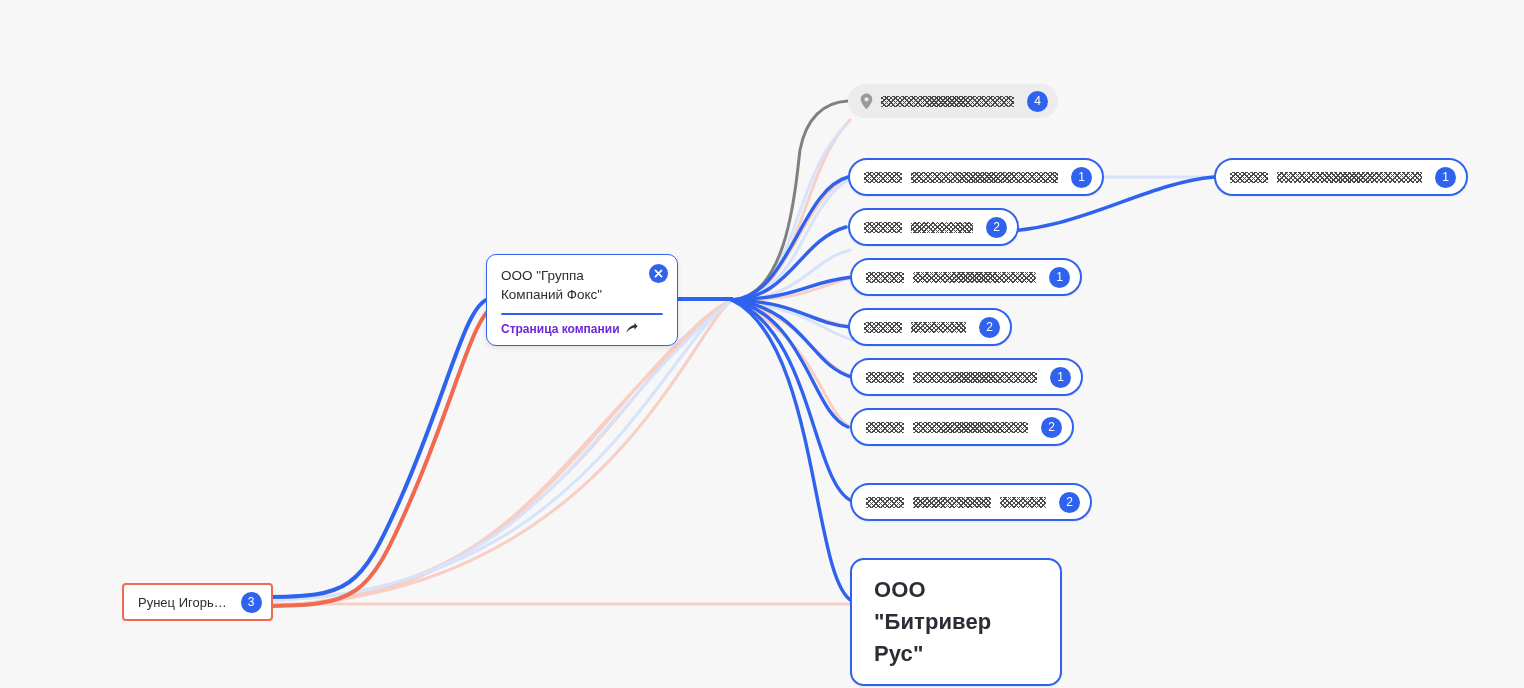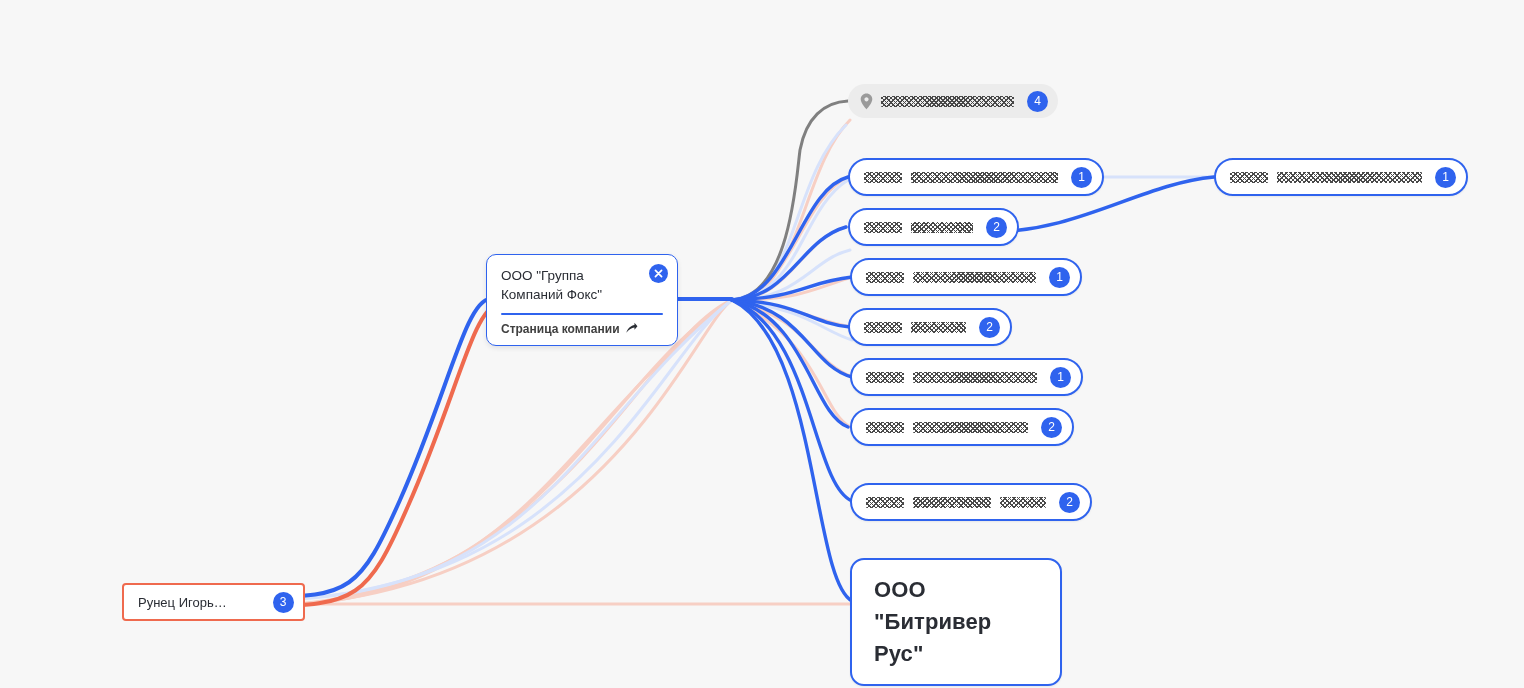--- a/index.html
+++ b/index.html
@@ -131,21 +131,21 @@
   }
   .card-sep {
     height: 1.5px;
     background: #2f63ee;
     margin: 9px 0 7px 0;
     border-radius: 1px;
   }
   .card-link {
     font-size: 12px;
     font-weight: bold;
-    color: #404040;
+    color: #6d28d9;
     display: flex;
     align-items: center;
     gap: 5px;
     cursor: pointer;
   }
   .close-btn {
     position: absolute;
     right: 9px;
     top: 9px;
     width: 19px;
@@ -265,21 +265,21 @@
   <div class="node" style="left:1214px; top:158px;">
     <span class="redact" style="width:38px;"></span>
     <span class="redact" style="width:145px;"></span>
     <span class="badge">1</span>
   </div>
 
   <div class="node big" style="left:850px; top:558px; width:212px;">
     <span>ООО "Битривер Рус"</span>
   </div>
 
-  <div class="node person" style="left:122px; top:583px;gap:32px;">
+  <div class="node person" style="left:122px; top:583px;">
     <span class="label">Рунец Игорь…</span>
     <span class="badge">3</span>
   </div>
 
   <div class="card" style="left:486px; top:254px;">
     <div class="card-title">ООО "Группа Компаний Фокс"</div>
     <div class="card-sep"></div>
     <div class="card-link">
       <span>Страница компании</span>
       <span style="display:inline-flex;">

